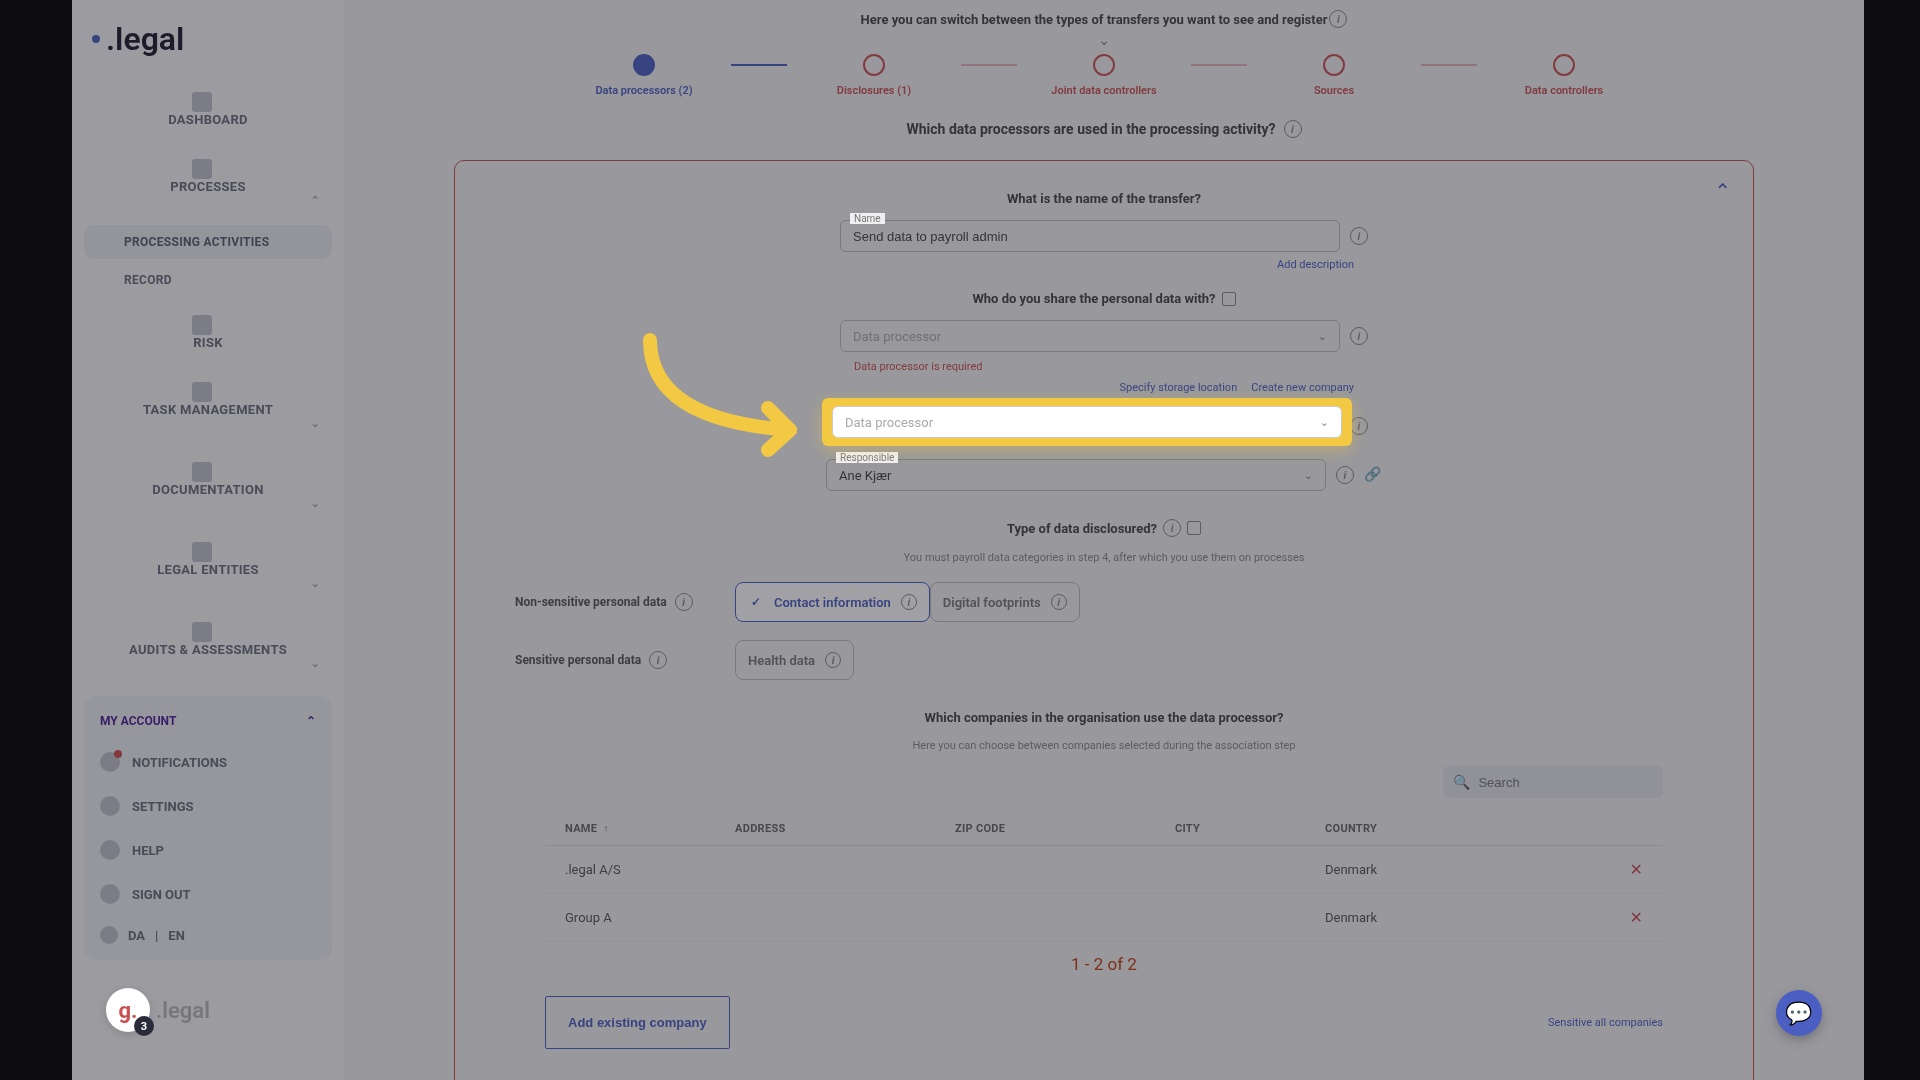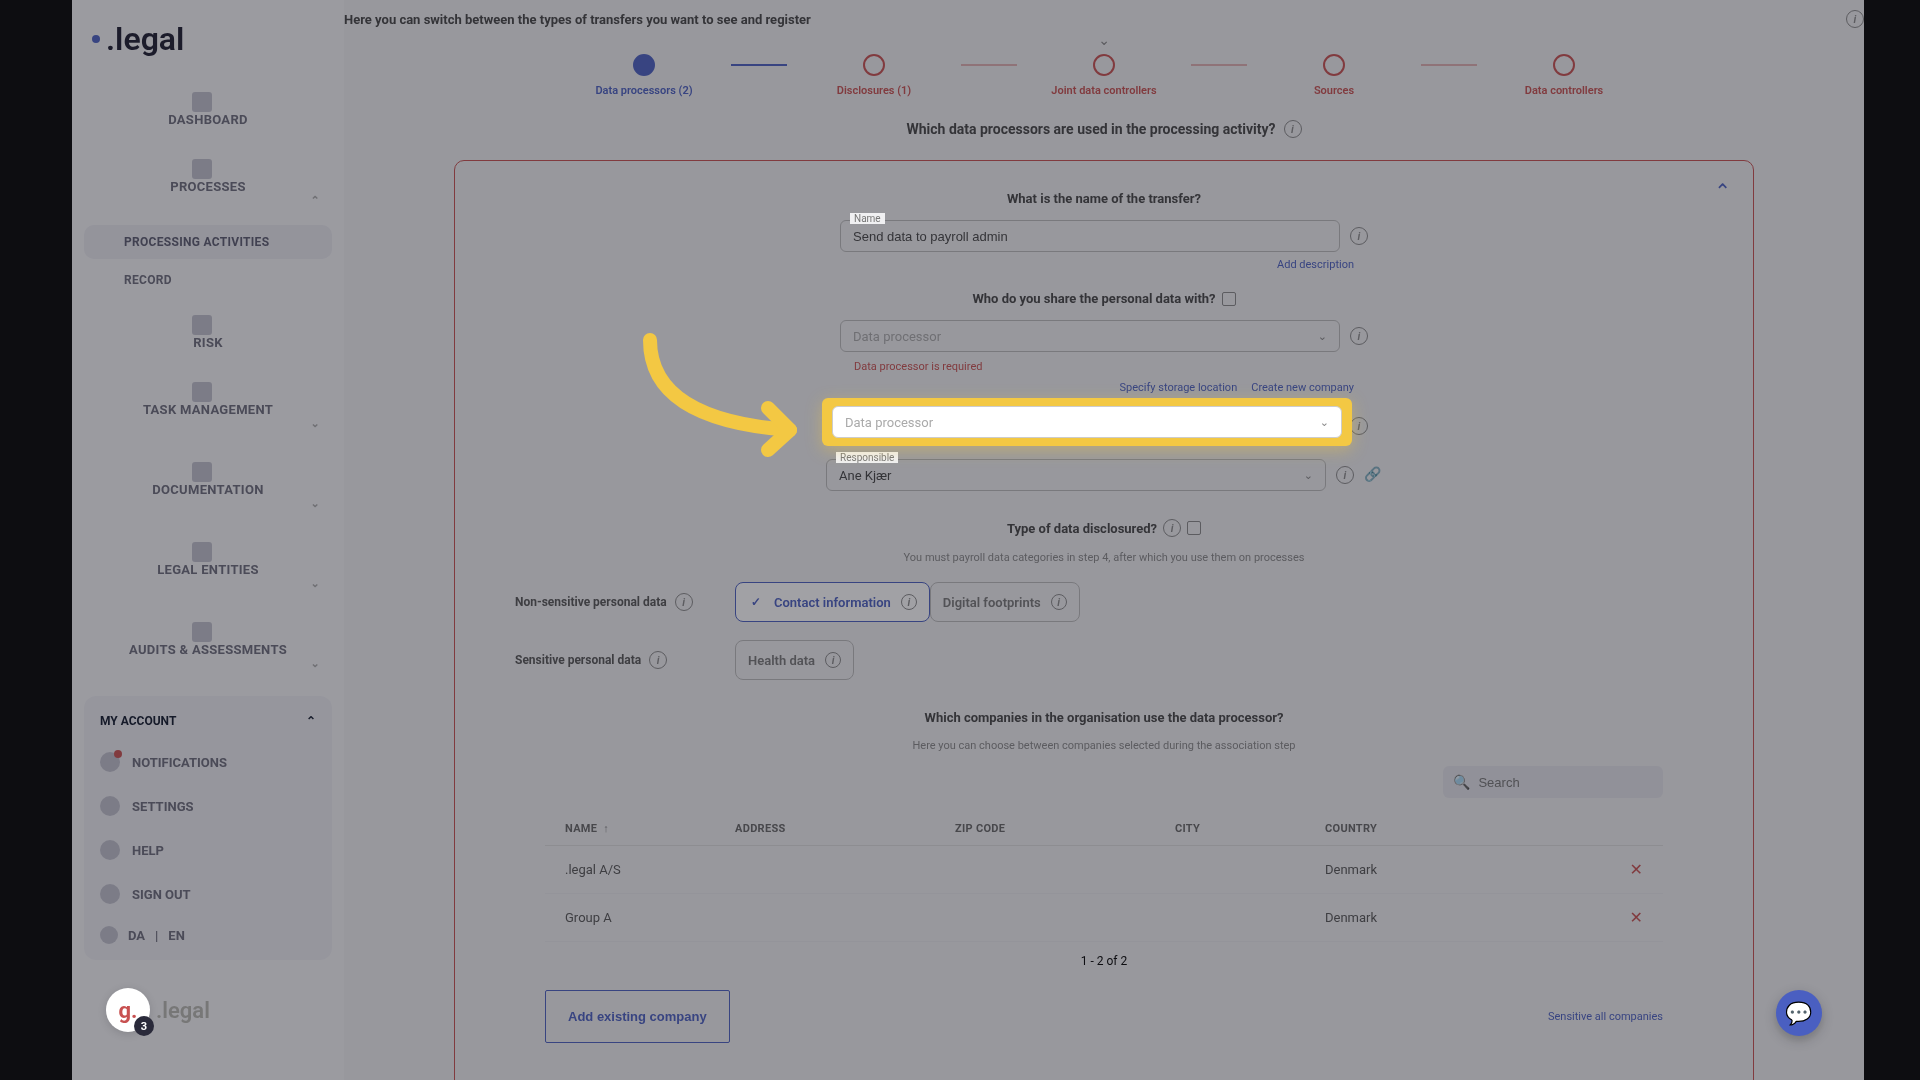--- a/index.html
+++ b/index.html
@@ -7,29 +7,29 @@
 .app-shell { position: absolute; left: 72px; top: 0; width: 1792px; height: 1080px; background: #f0f0f2; display: flex; }
 .sidebar { width: 272px; background: #f5f5f7; padding: 18px 12px; display: flex; flex-direction: column; gap: 4px; }
 .logo { display: flex; align-items: center; gap: 4px; font-size: 32px; font-weight: 600; color: #1a1a2e; padding: 2px 8px 16px; }
 .logo-dot { width: 8px; height: 8px; background: #4a5fc1; border-radius: 50%; display: inline-block; margin-right: 2px; }
 .nav-item { display: flex; align-items: center; padding: 14px 12px; font-size: 13px; font-weight: 700; color: #6b6b7a; text-transform: uppercase; letter-spacing: 0.3px; cursor: pointer; border-radius: 8px; flex-direction: column; }
 .nav-item .icon { width: 20px; height: 20px; margin-right: 12px; background: #c0c0cc; border-radius: 3px; flex-shrink: 0; }
 .nav-item .chev { margin-left: auto; color: #aaa; font-size: 11px; }
 .nav-sub { padding-left: 40px; font-size: 12px; font-weight: 700; color: #6b6b7a; padding-top: 10px; padding-bottom: 10px; letter-spacing: 0.3px; cursor: pointer; border-radius: 10px; }
 .nav-sub.active { background: #e8e8ee; color: #5a5a6e; }
 .account-block { margin-top: 8px; background: #ededf2; border-radius: 12px; padding: 6px; }
-.account-head { display: flex; align-items: center; justify-content: space-between; padding: 12px 10px; font-size: 12px; font-weight: 700; color: #0f172a; }
+.account-head { display: flex; align-items: center; justify-content: space-between; padding: 12px 10px; font-size: 12px; font-weight: 700; color: #4c1d95; }
 .acc-item { display: flex; align-items: center; padding: 12px 10px; font-size: 13px; font-weight: 700; color: #6b6b7a; cursor: pointer; }
 .acc-item .icon { width: 20px; height: 20px; margin-right: 12px; background: #c0c0cc; border-radius: 50%; flex-shrink: 0; }
 .lang-row { display: flex; align-items: center; padding: 10px; font-size: 13px; font-weight: 700; color: #6b6b7a; gap: 10px; }
 .badge-dot { position: relative; }
 .badge-dot::after { content: ''; position: absolute; top: -2px; right: -2px; width: 8px; height: 8px; background: #c85050; border-radius: 50%; }
 
 .main { flex: 1; background: #f0f0f2; padding: 10px 0; overflow-y: auto; }
-.top-help { display: flex; align-items: center; justify-content: space-between; gap: 2px; font-size: 13px; font-weight: 700; color: #444; }
+.top-help { display: flex; align-items: center; justify-content: center; gap: 2px; font-size: 13px; font-weight: 700; color: #444; }
 .info-circle { width: 18px; height: 18px; border: 1.5px solid #888; border-radius: 50%; display: inline-flex; align-items: center; justify-content: center; font-size: 11px; color: #888; font-style: italic; font-weight: 600; }
 .steps-chevron { text-align: center; color: #888; font-size: 14px; margin-top: 4px; }
 .steps-row { display: flex; align-items: flex-start; justify-content: center; margin-top: 6px; gap: 33px; }
 .step-unit { display: flex; flex-direction: column; align-items: center; width: 108px; }
 .step-circle { width: 22px; height: 22px; border: 2px solid #c85050; border-radius: 50%; background: #f0f0f2; }
 .step-circle.filled { background: #4a5fc1; border-color: #4a5fc1; }
 .step-line { flex: 0 0 auto; width: 56px; height: 2px; background: #4a5fc1; margin-top: 10px; }
 .step-line.red { background: #c85050; opacity: .4; }
 .step-label { font-size: 11px; color: #c85050; font-weight: 600; text-align: center; margin-top: 8px; line-height: 1.3; }
 .step-label.blue { color: #4a5fc1; }
@@ -66,21 +66,21 @@
 .table { margin: 14px 30px 0; }
 .table-head { display: flex; font-size: 11px; font-weight: 700; color: #666; padding: 10px 20px; border-bottom: 1px solid #ddd; letter-spacing: .3px; }
 .table-row { display: flex; font-size: 13px; color: #555; padding: 14px 20px; border-bottom: 1px solid #e8e8ec; align-items: center; }
 .col-name { flex: 0 0 170px; display: flex; align-items: center; gap: 6px; }
 .col-addr { flex: 0 0 220px; }
 .col-zip { flex: 0 0 220px; }
 .col-city { flex: 0 0 150px; }
 .col-country { flex: 1; }
 .col-del { flex: 0 0 30px; text-align: right; color: #c85050; cursor: pointer; font-size: 16px; }
 .sort-arrow { font-size: 11px; color: #888; }
-.pagination { text-align: center; font-size: 12px; color: #000000; padding: 12px 0; }
+.pagination { text-align: center; font-size: 17px; color: #c2410c; padding: 12px 0; }
 .table-actions { display: flex; justify-content: space-between; align-items: center; margin: 10px 30px; }
 .outline-btn { border: 1px solid #4a5fc1; color: #4a5fc1; background: transparent; border-radius: 2px; padding: 18px 22px; font-size: 13px; font-weight: 600; cursor: pointer; }
 
 .overlay { position: absolute; inset: 0; background: rgba(30,30,40,.42); pointer-events: none; }
 .arrow-svg { position: absolute; left: 640px; top: 330px; z-index: 50; pointer-events: none; }
 .highlight-abs { position: absolute; left: 822px; top: 398px; z-index: 49; }
 
 .floater-logo { position: absolute; left: 106px; bottom: 48px; display: flex; align-items: center; gap: 6px; }
 .g-bubble { width: 44px; height: 44px; background: #fff; border-radius: 50%; display: flex; align-items: center; justify-content: center; font-size: 22px; font-weight: 700; color: #c85050; box-shadow: 0 2px 8px rgba(0,0,0,.15); position: relative; }
 .g-badge { position: absolute; bottom: -4px; right: -4px; width: 20px; height: 20px; background: #2a2a3a; color: #fff; border-radius: 50%; font-size: 11px; display: flex; align-items: center; justify-content: center; }

